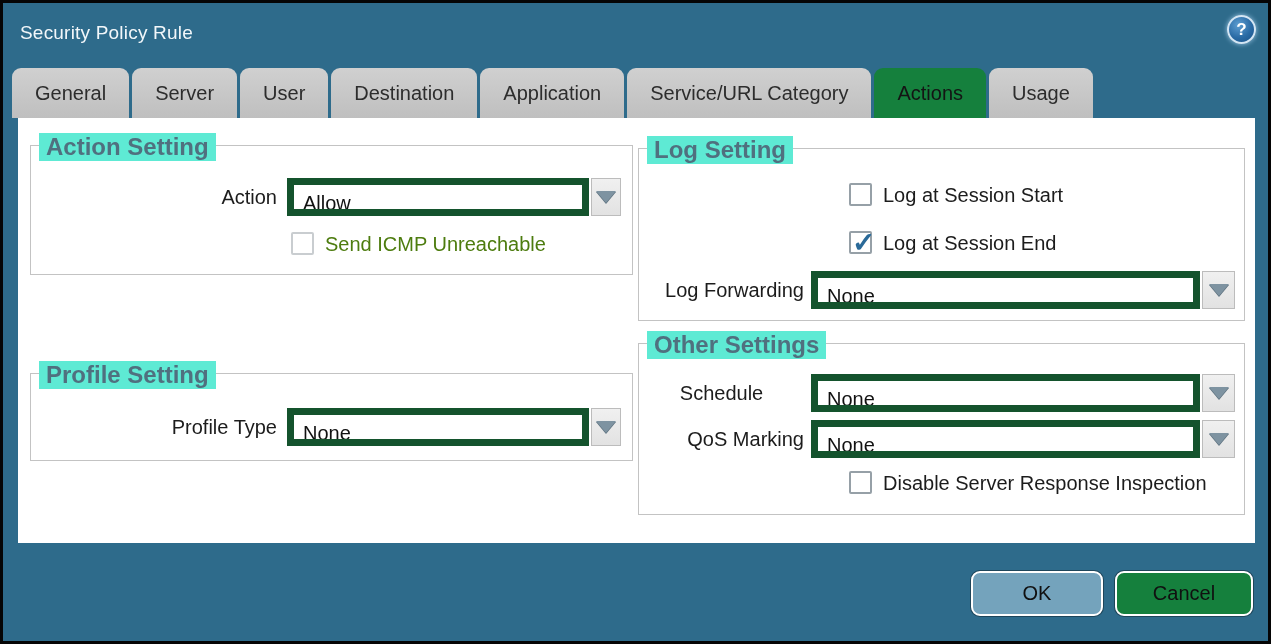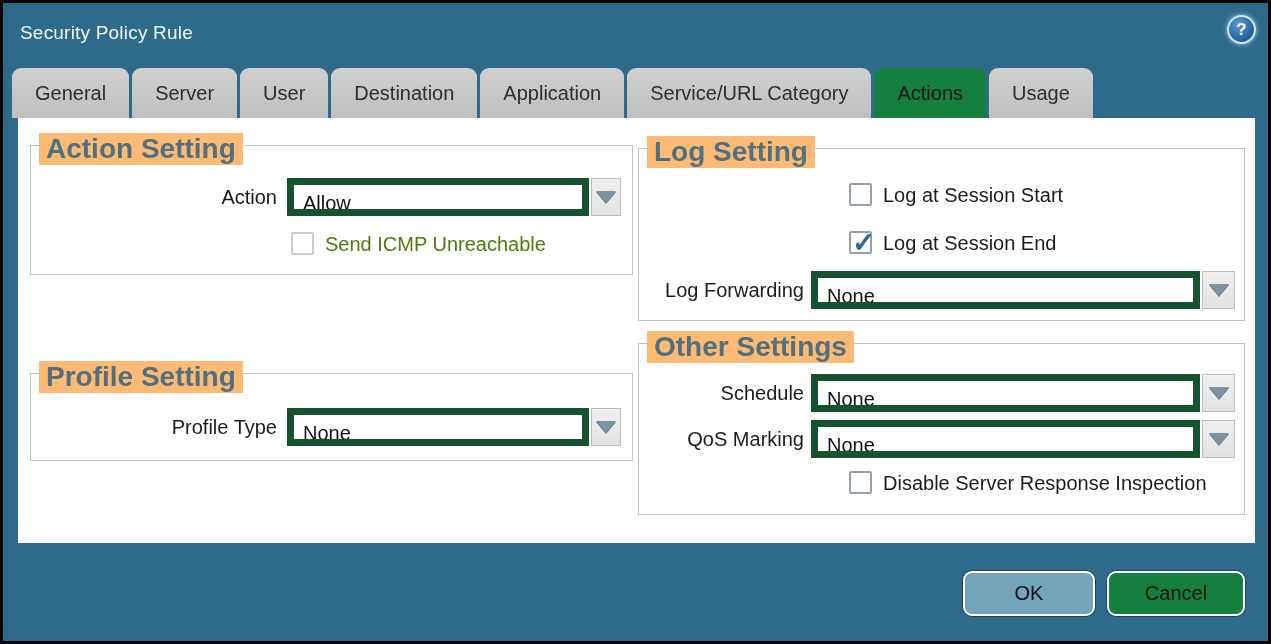--- a/index.html
+++ b/index.html
@@ -33,22 +33,22 @@
   .tab.active{background:#15803d;color:#141414;}
   
   .content{
     position:absolute;left:15px;top:115px;width:1237px;height:425px;
     background:#fff;
   }
   .fieldset{
     position:absolute;border:1px solid #c3c3c3;background:#fff;
   }
   .legend{
-    position:absolute;top:-13px;left:8px;background:#fdba74;padding:0 7px;
-    color:#50707f;font-weight:bold;font-size:28px;white-space:nowrap;
+    position:absolute;top:-13px;left:8px;background:#5eead4;padding:0 7px;
+    color:#50707f;font-weight:bold;font-size:24px;white-space:nowrap;
   }
   .flabel{
     position:absolute;font-size:20px;color:#1c1c1c;text-align:right;
     line-height:38px;white-space:nowrap;
   }
   .flabel.gray{color:#4d7c0f;line-height:26px;}
   .cblabel{position:absolute;font-size:20px;color:#1c1c1c;line-height:26px;white-space:nowrap;}
   
   .combo{position:absolute;display:flex;height:38px;}
   .combo .field{
@@ -72,21 +72,21 @@
   }
   .cb.disabled{border-color:#c9cdd0;cursor:default;}
   .cb.checked::after{
     content:"\2713";position:absolute;left:1px;top:-7px;
     color:#2a6a99;font-size:28px;font-weight:bold;
   }
   
   .fbtn{
     position:absolute;height:45px;border:2px solid #fff;border-radius:9px;
     box-shadow:0 0 0 1px rgba(0,0,0,.35);
-    font-size:20px;color:#101010;text-align:center;line-height:41px;cursor:pointer;
+    font-size:20px;color:#101010;text-align:center;line-height:41px;cursor:pointer;margin-left:8px;
   }
   .fbtn.ok{left:960px;top:568px;width:132px;background:#74a3bc;}
   .fbtn.cancel{left:1104px;top:568px;width:138px;background:#15803d;}
 </style>
 </head>
 <body>
 
 <div class="dialog">
 
   <div class="title">Security Policy Rule</div>
@@ -139,21 +139,21 @@
     <div class="combo" style="left:256px;top:34px;">
       <div class="field" style="width:302px;">None</div>
       <div class="btn" style="width:30px;">
         <div class="tri"></div>
       </div>
     </div>
   </div>
 
   <div class="fieldset" style="left:635px;top:340px;width:607px;height:172px;">
     <div class="legend">Other Settings</div>
-    <div class="flabel" style="left:0;width:165px;top:30px;">Schedule</div>
+    <div class="flabel" style="left:0;width:165px;top:30px;text-align:center;">Schedule</div>
     <div class="combo" style="left:172px;top:30px;">
       <div class="field" style="width:389px;">None</div>
       <div class="btn" style="width:33px;">
         <div class="tri"></div>
       </div>
     </div>
     <div class="flabel" style="left:0;width:165px;top:76px;">QoS Marking</div>
     <div class="combo" style="left:172px;top:76px;">
       <div class="field" style="width:389px;">None</div>
       <div class="btn" style="width:33px;">

